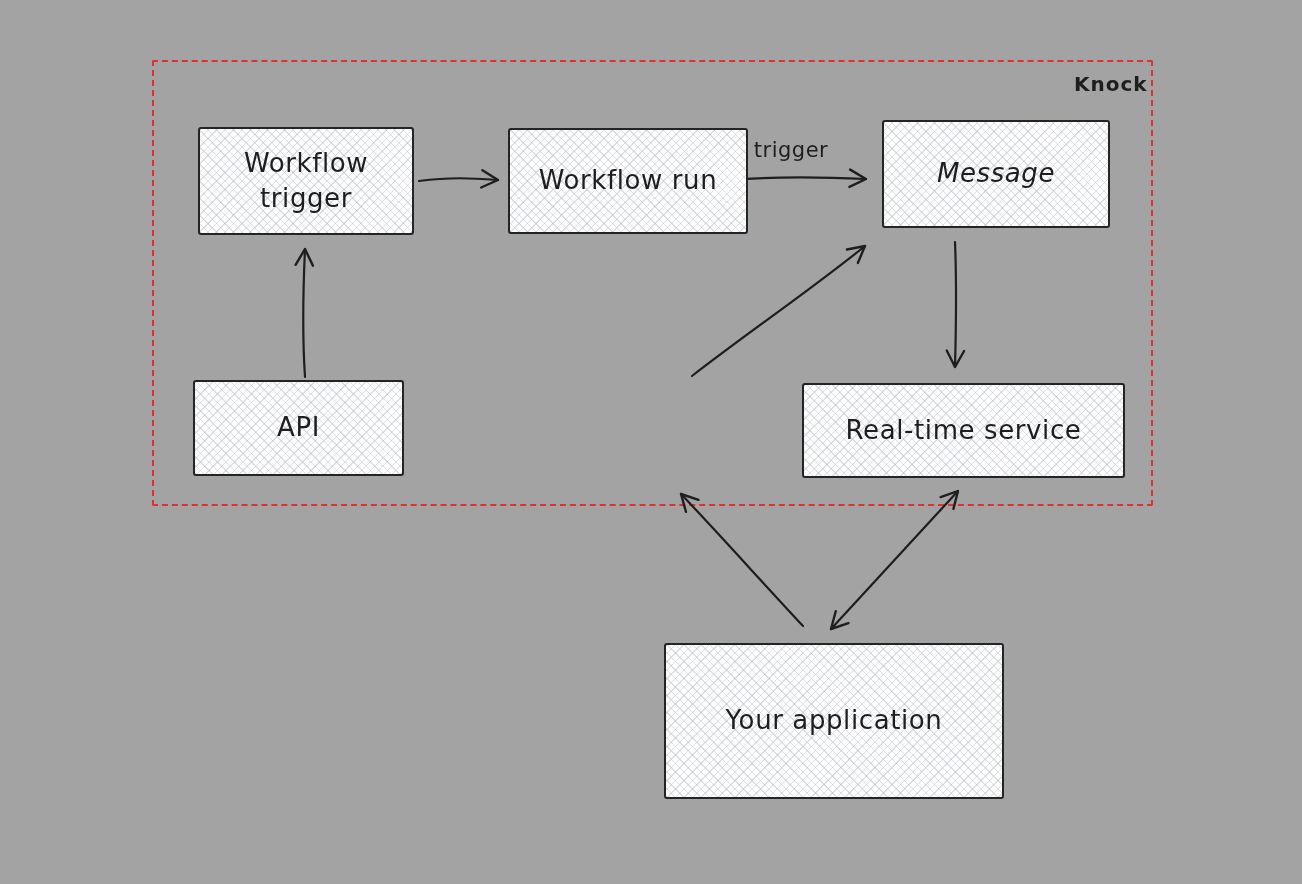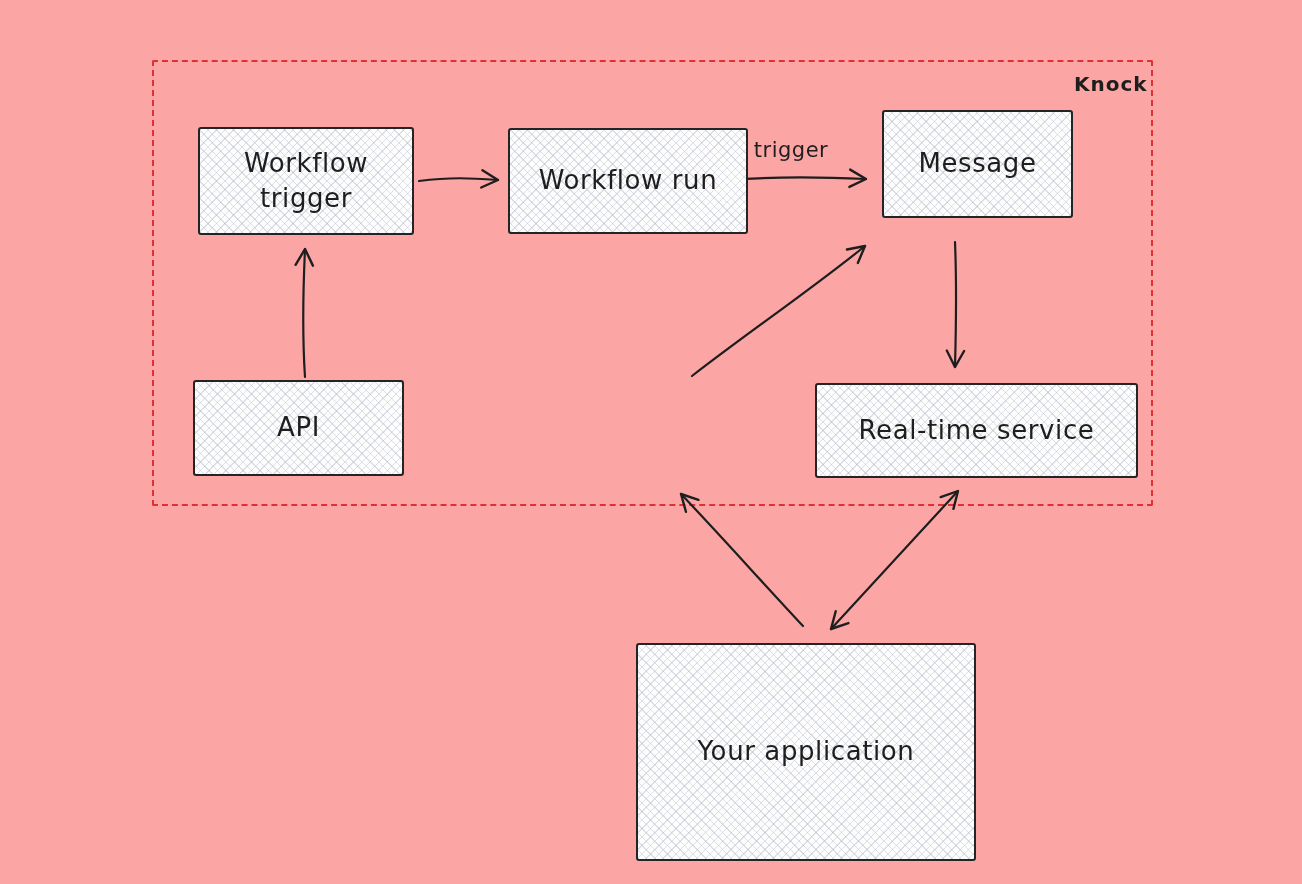--- a/index.html
+++ b/index.html
@@ -1,20 +1,20 @@
 <!DOCTYPE html>
 <html><head>
 <meta charset="utf-8">
 <style>
   html, body { margin: 0; padding: 0; background: #ffffff; }
   .canvas {
     position: relative;
     width: 1302px;
     height: 884px;
-    background: #fca5a5;
+    background: #a3a3a3;
     font-family: "DejaVu Sans", sans-serif;
     color: #1e1e1e;
     overflow: hidden;
   }
 
   
   .knock-frame {
     position: absolute;
     left: 152px; top: 60px;
     width: 997px; height: 442px;
@@ -45,25 +45,25 @@
     justify-content: center;
     font-size: 26px;
     letter-spacing: 0.6px;
     color: #1e1e1e;
     text-align: center;
     line-height: 1.35;
   }
   .n-workflow-trigger { left: 198px; top: 127px; width: 216px; height: 108px; }
   .n-workflow-trigger .node-label { max-width: 160px; }
   .n-workflow-run     { left: 508px; top: 128px; width: 240px; height: 106px; }
-  .n-message          { left: 882px; top: 110px; width: 191px; height: 108px; }
+  .n-message          { left: 882px; top: 120px; width: 228px; height: 108px; font-style: italic; }
   .n-api              { left: 193px; top: 380px; width: 211px; height:  96px; }
   .n-client-api       { left: 510px; top: 382px; width: 242px; height:  96px; }
-  .n-real-time        { left: 802px; top: 383px; width: 323px; height:  95px; margin-left: 13px; }
-  .n-your-application { left: 636px; top: 643px; width: 340px; height: 218px; text-align: right; }
+  .n-real-time        { left: 802px; top: 383px; width: 323px; height:  95px; }
+  .n-your-application { left: 664px; top: 643px; width: 340px; height: 156px; text-align: right; }
 
   
   .arrows {
     position: absolute;
     left: 0; top: 0;
     width: 1302px; height: 884px;
     pointer-events: none;
   }
   .arrow-path {
     fill: none;

